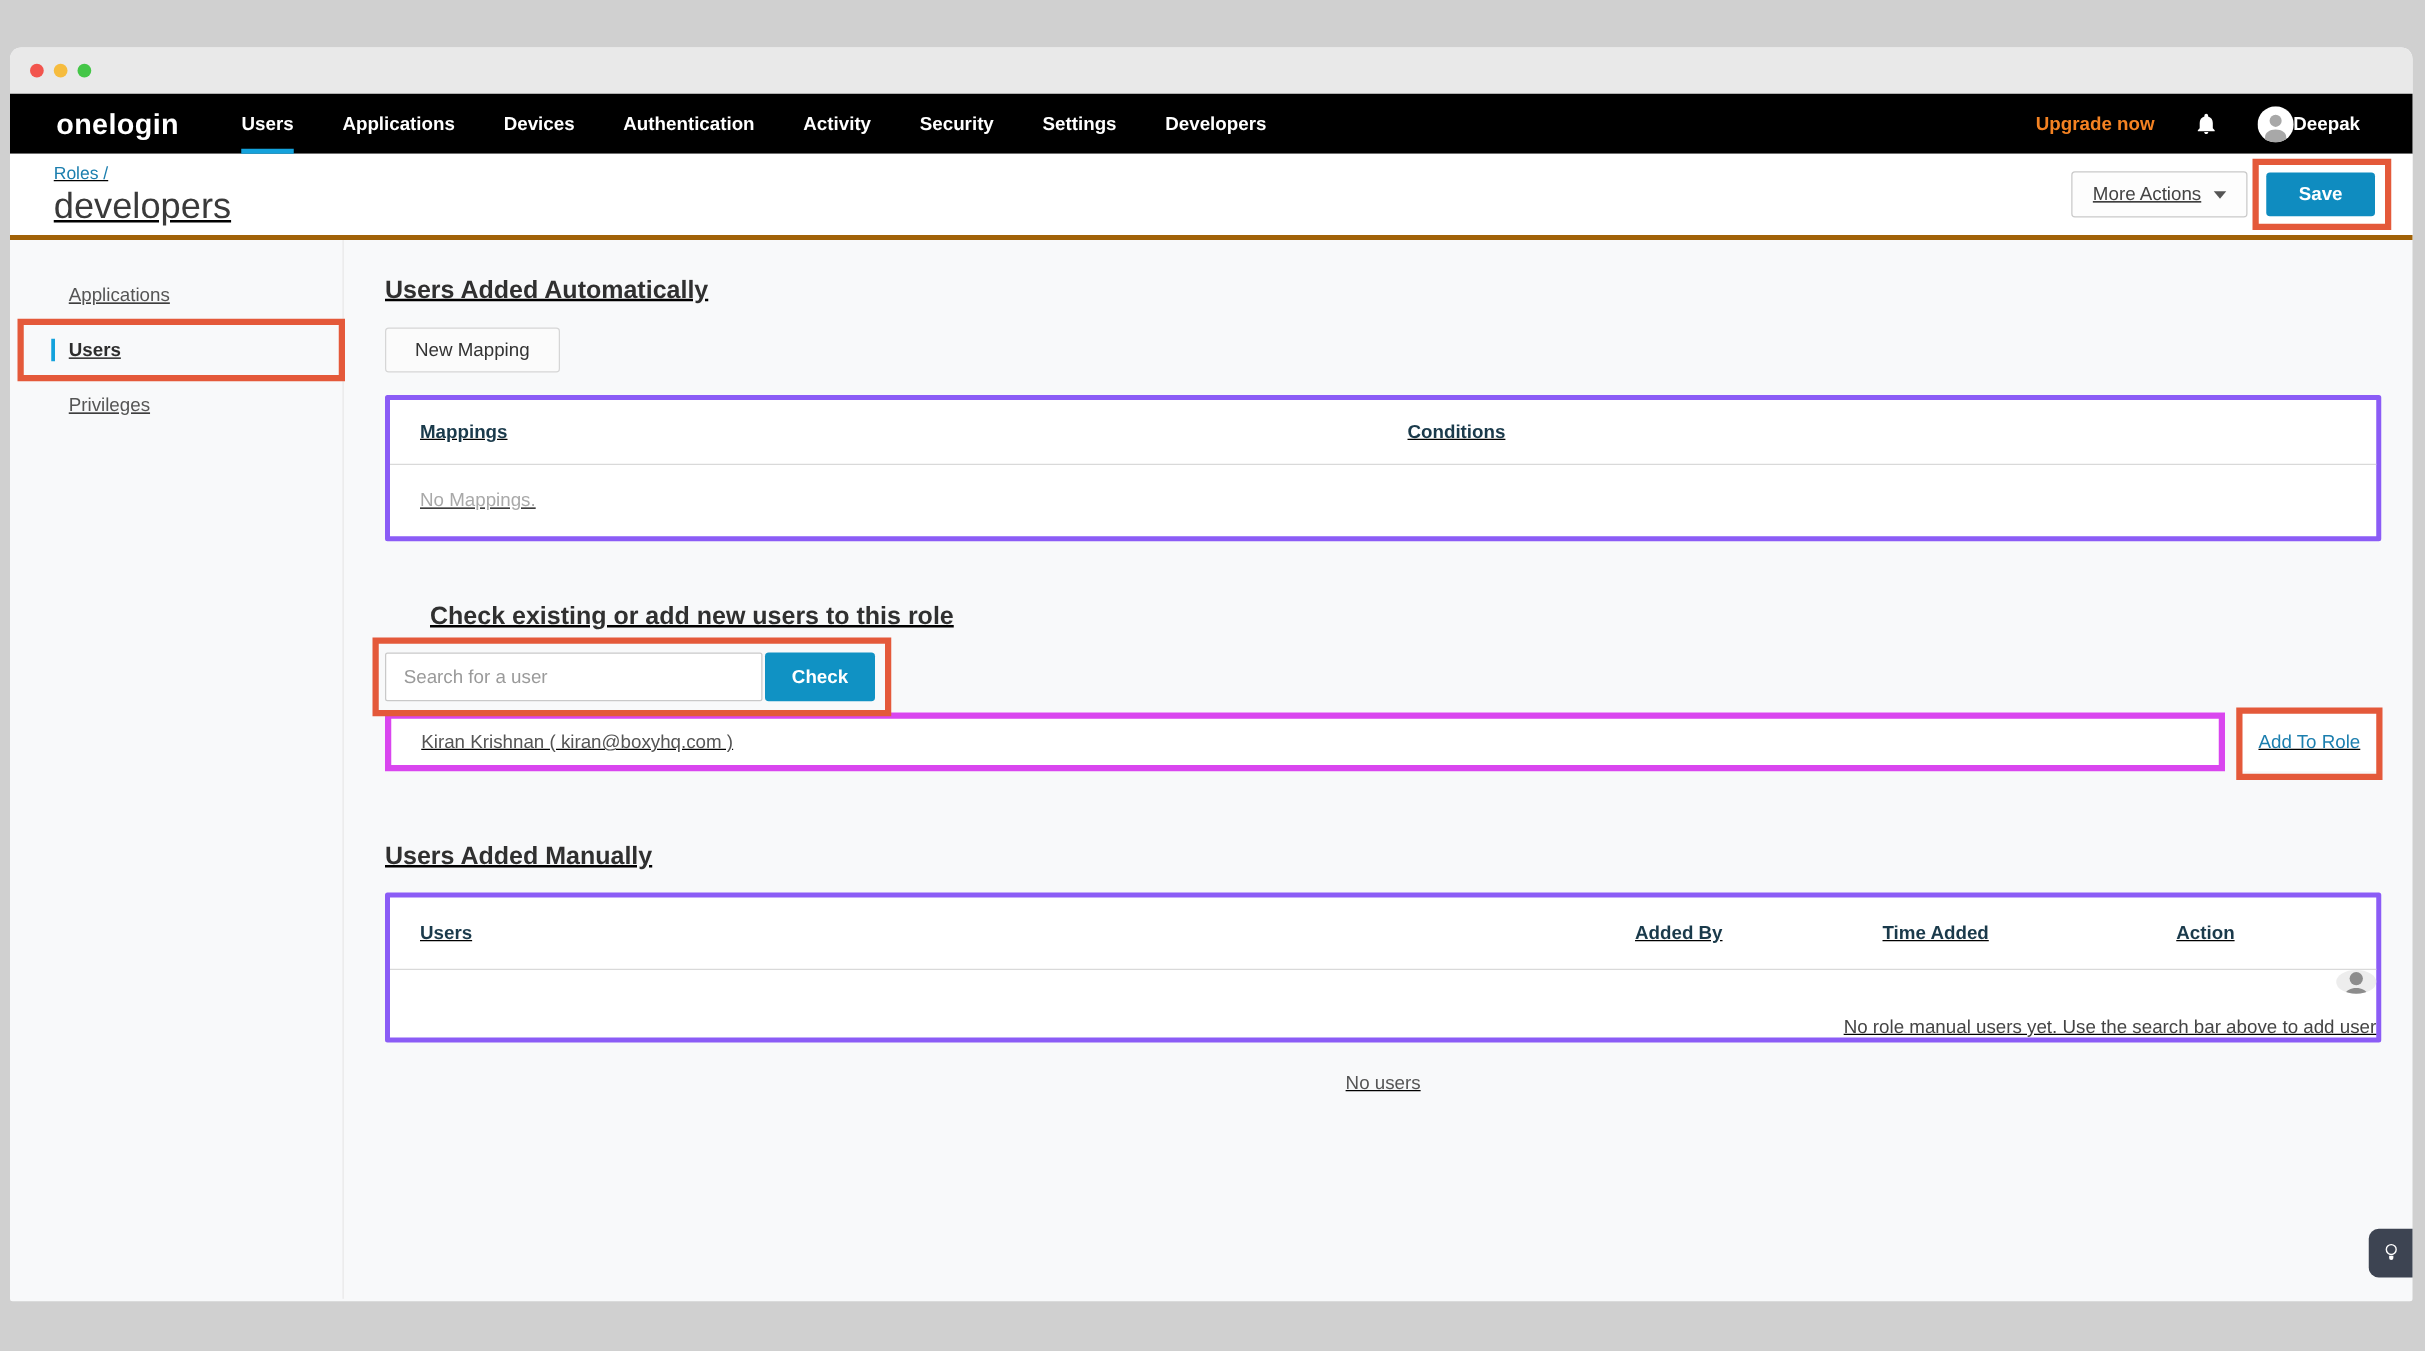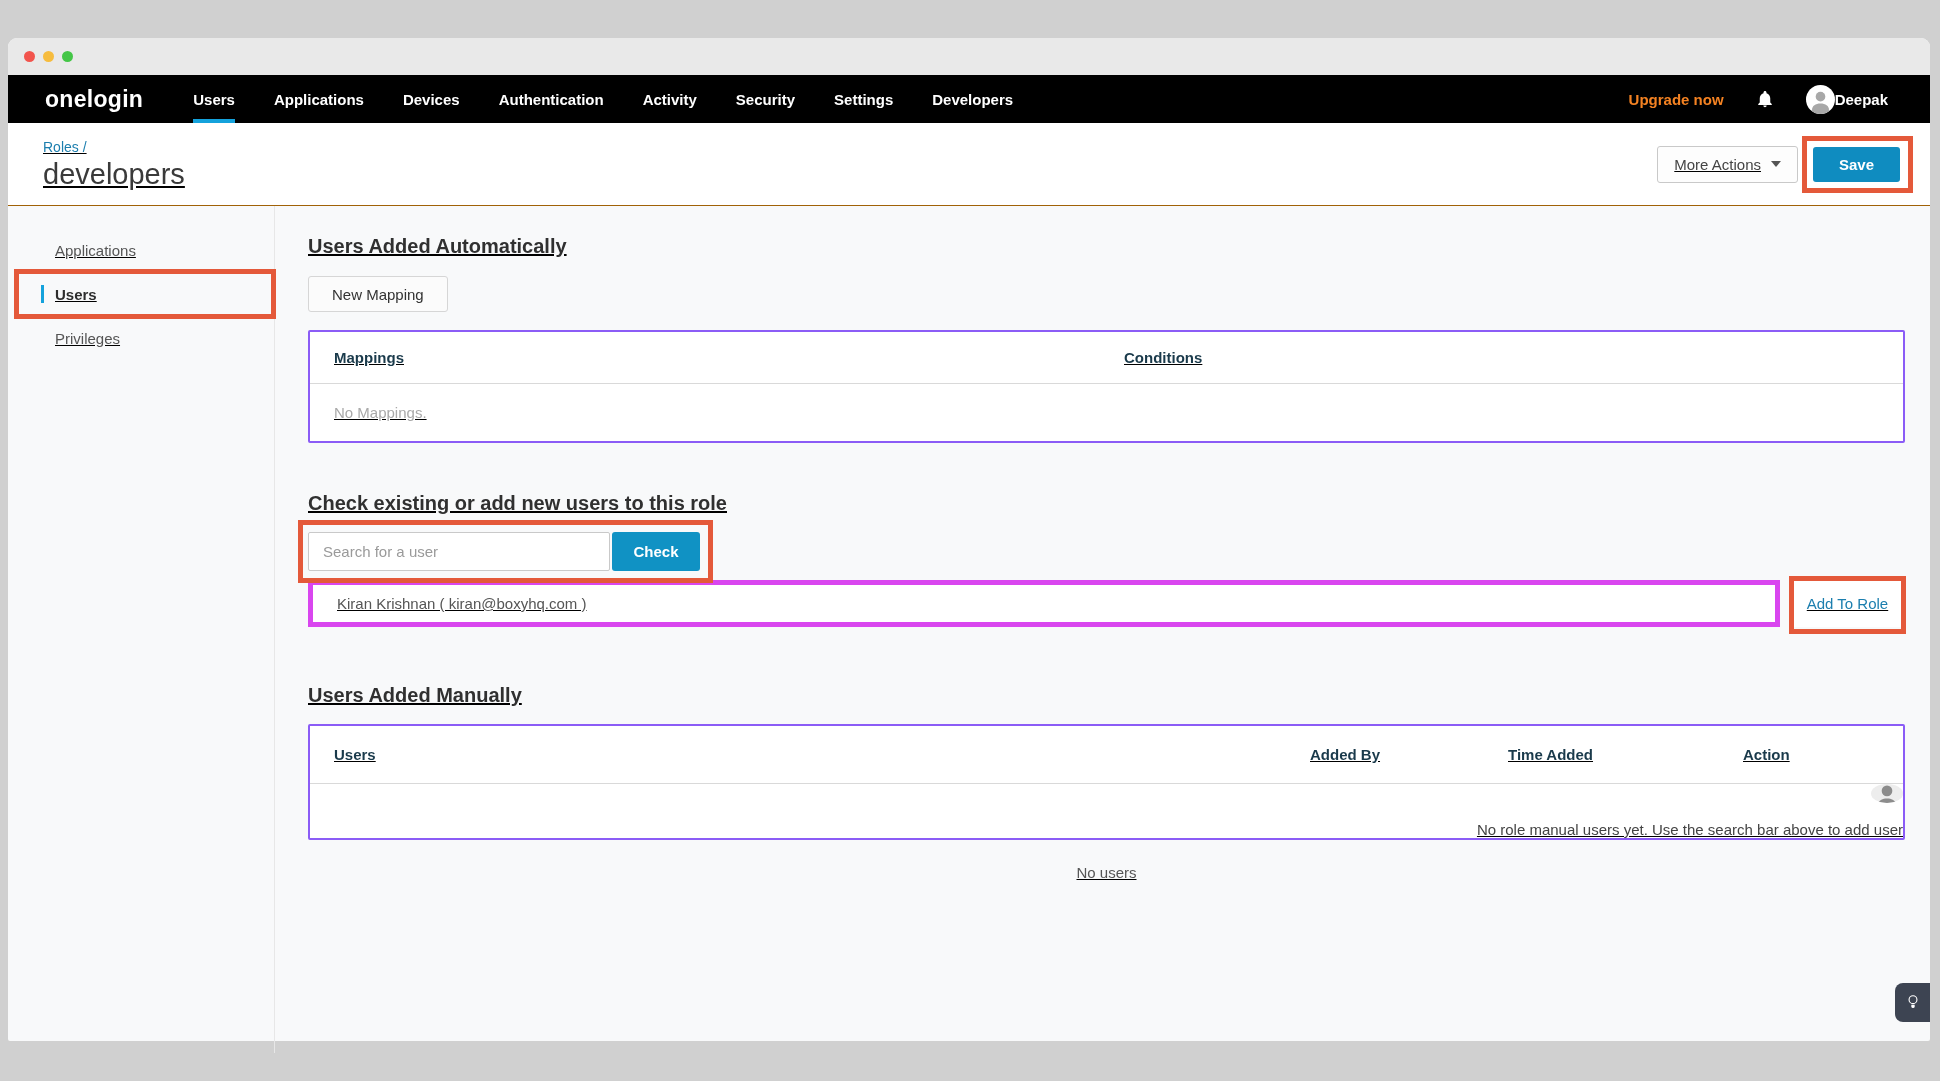--- a/index.html
+++ b/index.html
@@ -21,21 +21,21 @@
   .nav-items{display:flex;margin-left:50px;gap:39px;}
   .nav-item{display:flex;align-items:center;font-size:15px;font-weight:bold;height:48px;box-sizing:border-box;cursor:pointer;}
   .nav-item.active{border-bottom:4px solid #14a2dc;padding-top:4px;}
   .nav-right{margin-left:auto;display:flex;align-items:center;gap:32px;padding-right:42px;}
   .upgrade{color:#f48222;font-size:15px;font-weight:bold;cursor:pointer;}
   .bell{display:flex;align-items:center;cursor:pointer;}
   .user-chip{display:flex;align-items:center;cursor:pointer;}
   .user-name{font-size:15px;font-weight:bold;}
 
   
-  .page-header{height:83px;background:#fff;border-bottom:1px solid #a16207;display:flex;align-items:center;padding:0 30px 0 35px;box-sizing:border-box;}
+  .page-header{height:69px;background:#fff;border-bottom:4px solid #a16207;display:flex;align-items:center;padding:0 30px 0 35px;box-sizing:border-box;}
   .ph-left{display:flex;flex-direction:column;justify-content:center;gap:3px;}
   .breadcrumb{font-size:14px;color:#1b7eae;cursor:pointer;}
   .page-title{font-size:29px;color:#3a3a3a;line-height:32px;}
   .ph-right{margin-left:auto;display:flex;align-items:center;gap:15px;}
   .btn-more{height:37px;padding:0 16px;background:#fdfdfd;border:1px solid #c9c9c9;border-radius:3px;font-size:15px;color:#444;display:flex;align-items:center;gap:10px;cursor:pointer;}
   .caret{width:0;height:0;border-left:5px solid transparent;border-right:5px solid transparent;border-top:6px solid #555;display:inline-block;}
   .save-wrap{position:relative;}
   .btn-save{height:35px;width:87px;background:#0f8cc0;border:none;border-radius:3px;color:#fff;font-size:15px;font-weight:bold;cursor:pointer;}
 
   
@@ -44,26 +44,26 @@
   
   .body-row{display:flex;height:847px;}
   .sidebar{width:267px;box-sizing:border-box;border-right:1px solid #e7e7e7;padding-top:22px;position:relative;}
   .side-item{position:relative;height:44px;display:flex;align-items:center;padding-left:47px;font-size:15px;color:#555;cursor:pointer;box-sizing:border-box;}
   .side-item.active{color:#2d2d2d;font-weight:bold;}
   .active-bar{position:absolute;left:33px;top:13px;width:3px;height:18px;background:#14a2dc;}
 
   .content{flex:1;padding:0 25px 0 33px;box-sizing:border-box;}
   .section-title{font-size:20px;font-weight:bold;color:#303030;line-height:28px;margin:0;}
   .t1{margin-top:26px;}
-  .t2{margin-top:46px;}
+  .t2{margin-top:46px;margin-left:36px;}
   .t3{margin-top:54px;}
 
   .btn-newmapping{margin-top:16px;height:36px;padding:0 23px;background:#fbfbfb;border:1px solid #d6d6d6;border-radius:3px;font-size:15px;color:#333;cursor:pointer;display:inline-flex;align-items:center;}
 
-  .card{background:#fff;border:2px solid #8b5cf6;border-radius:2px;}
+  .card{background:#fff;border:4px solid #8b5cf6;border-radius:2px;}
   .card.map-table{margin-top:18px;}
   .thead{display:flex;border-bottom:1px solid #d9d9d9;font-size:15px;font-weight:bold;color:#1a3a4b;}
   .map-table .thead{padding:17px 0;}
   .m-col1{flex:0 0 814px;padding-left:24px;box-sizing:border-box;}
   .m-col2{flex:1;}
   .empty-cell{padding:20px 24px;font-size:15px;color:#a9a9a9;}
 
   .search-row{margin-top:15px;display:inline-flex;position:relative;}
   .search-input{width:302px;height:39px;box-sizing:border-box;border:1px solid #c9c9c9;border-radius:2px;padding:0 14px;font-size:15px;color:#333;font-family:"Liberation Sans","DejaVu Sans",sans-serif;background:#fff;}
   .search-input::placeholder{color:#9a9a9a;}

